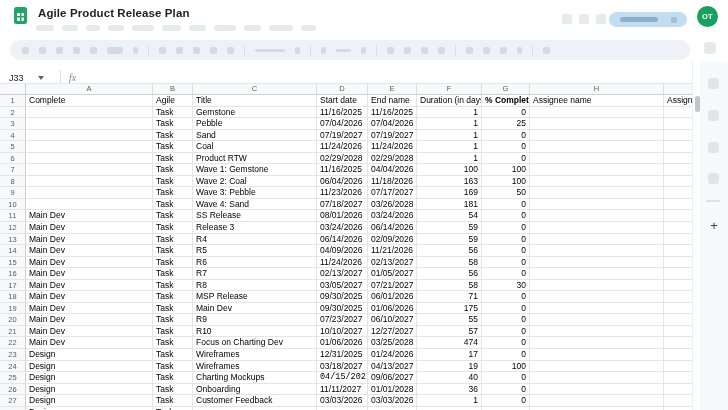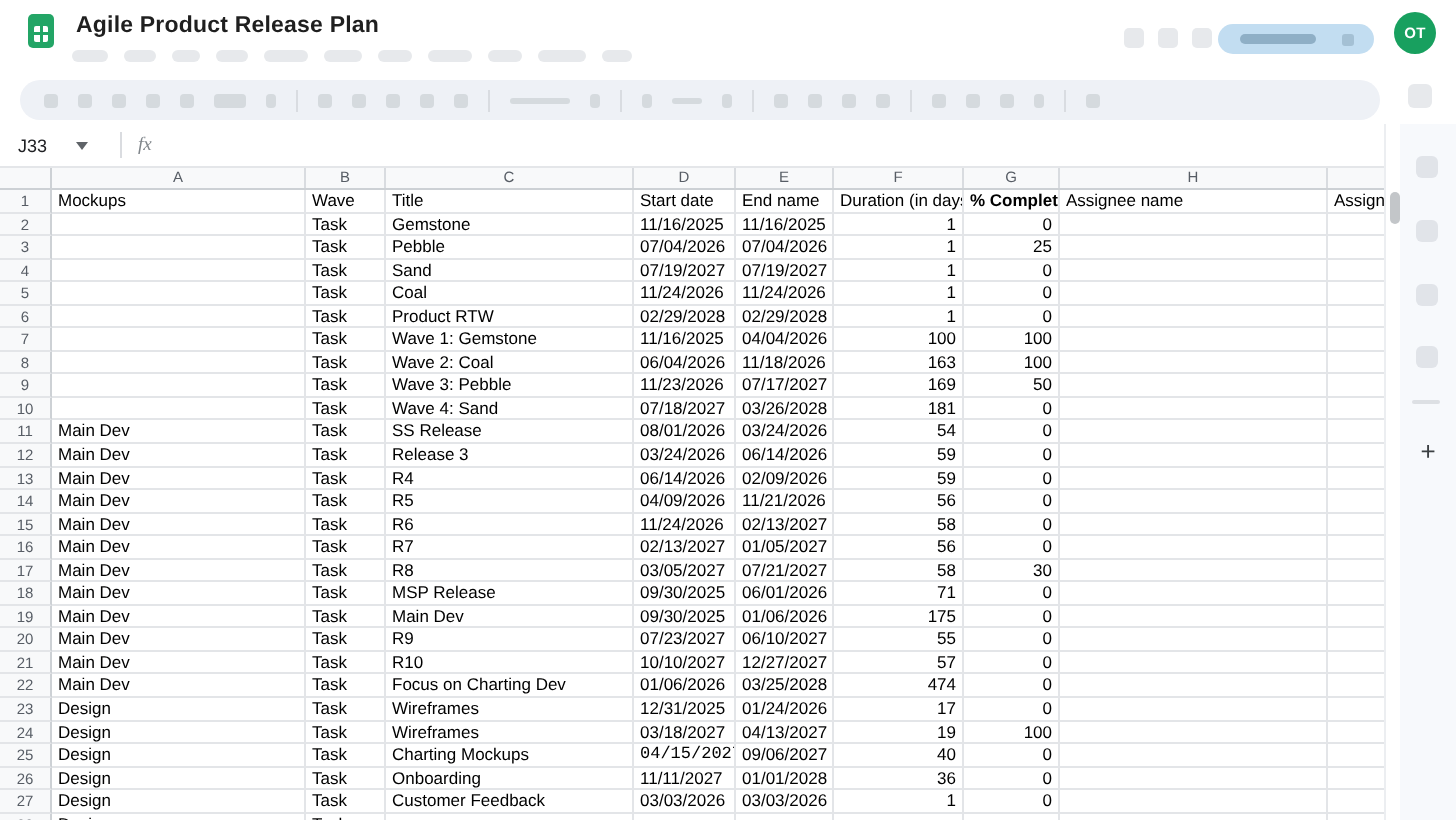--- a/index.html
+++ b/index.html
@@ -31,21 +31,21 @@
 
   
   .toolbar { position:absolute; left:10px; top:40px; width:680px; height:20px; border-radius:10px; background:#eef1f6;
              display:flex; align-items:center; gap:10px; padding:0 12px; overflow:hidden; }
   .toolbar .tsq { height:7px; border-radius:2px; background:#d5dade; flex:none; }
   .toolbar .tdiv { width:1px; height:11px; background:#d9dce1; flex:none; }
   .toolbar .tdash { height:3px; border-radius:1.5px; background:#d5dade; flex:none; }
 
   
   .formula-bar { position:absolute; left:0; top:62px; width:692px; height:22px; background:#fff; border-bottom:1px solid #e4e6e9;
-                 display:flex; align-items:center; }
+                 display:flex; align-items:flex-end; }
   .name-box { width:58px; padding-left:9px; display:flex; align-items:center; gap:14px; }
   .name-box .ref { font-size:9px; color:#202124; }
   .caret { width:0; height:0; border-left:3px solid transparent; border-right:3px solid transparent; border-top:4px solid #5f6368; }
   .fb-div { width:1px; height:13px; background:#dadce0; margin:0 8px 0 2px; }
   .fx { font-size:9.5px; font-style:italic; color:#80868b; font-family:"Liberation Serif", serif; }
 
   
   .grid { position:absolute; left:0; top:84px; width:692px; height:326px; overflow:hidden; background:#fff; }
   .col-header-row { display:flex; height:11px; background:#f8f9fa; border-bottom:1px solid #cdd1d5; }
   .corner-box { width:26px; flex:none; border-right:1px solid #cdd1d5; background:#f8f9fa; }
@@ -151,22 +151,22 @@
         <div class="colhead" style="width: 51px;">D</div>
         <div class="colhead" style="width: 49px;">E</div>
         <div class="colhead" style="width: 65px;">F</div>
         <div class="colhead" style="width: 48px;">G</div>
         <div class="colhead" style="width: 134px;">H</div>
         <div class="colhead" style="width: 36px;"></div>
       </div>
     <div id="rows">
         <div class="grid-row">
           <div class="rownum">1</div>
-          <div class="cell" style="width: 127px;">Mockups</div>
-          <div class="cell" style="width: 40px;">Wave</div>
+          <div class="cell" style="width: 127px;">Complete</div>
+          <div class="cell" style="width: 40px;">Agile</div>
           <div class="cell" style="width: 124px;">Title</div>
           <div class="cell" style="width: 51px;">Start date</div>
           <div class="cell" style="width: 49px;">End name</div>
           <div class="cell" style="width: 65px;">Duration (in days)</div>
           <div class="cell" style="width: 48px; font-weight: bold;">% Complete</div>
           <div class="cell" style="width: 134px;">Assignee name</div>
           <div class="cell" style="width: 36px;">Assignee</div>
         </div>
         <div class="grid-row">
           <div class="rownum">2</div>

